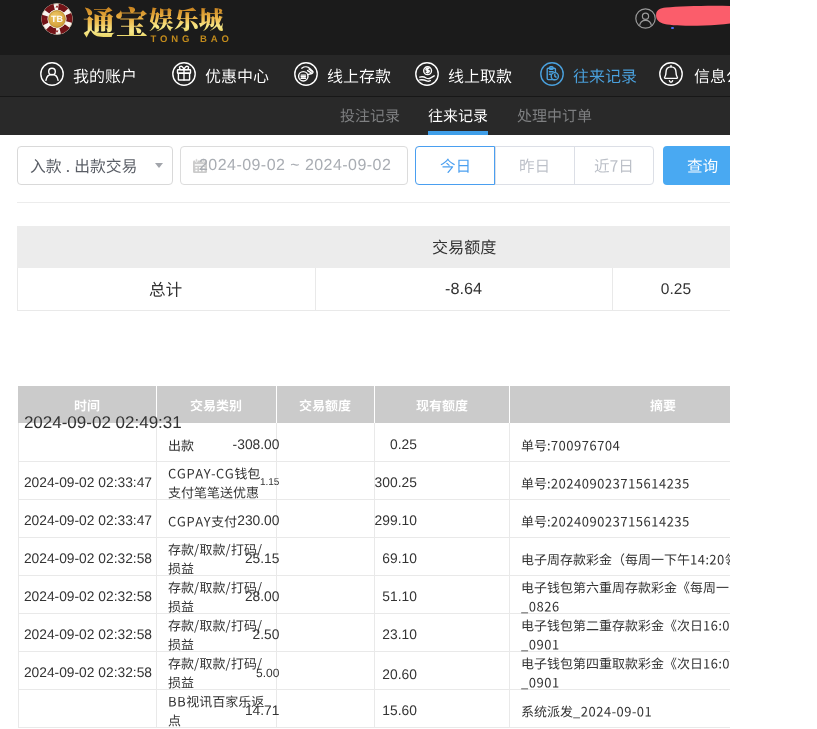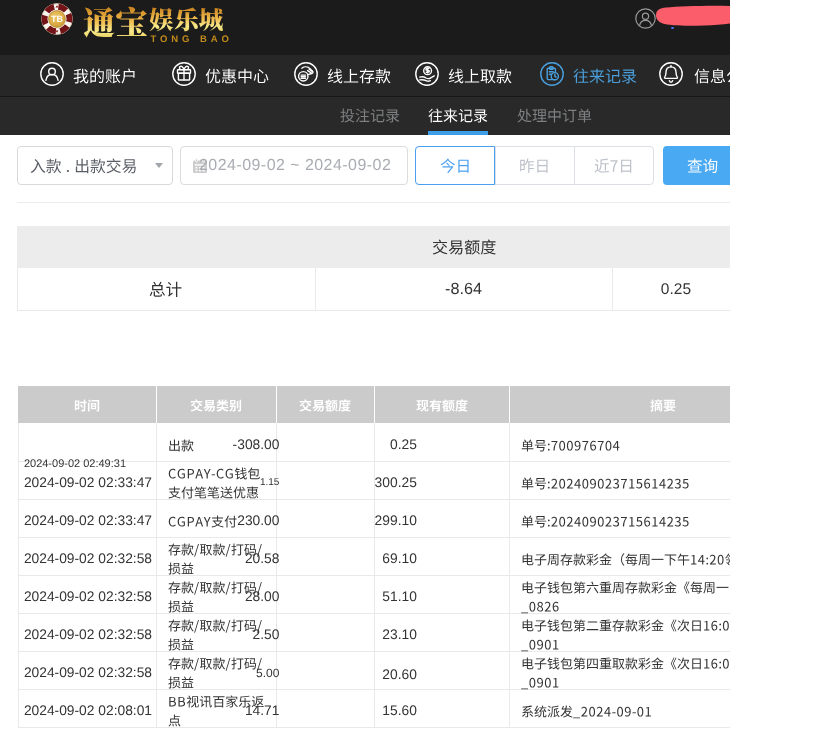--- a/index.html
+++ b/index.html
@@ -401,21 +401,21 @@
     <div class="x" style="left:18px;top:575px;width:799px;height:1px;background:#e9e9e9"></div>
     <div class="x" style="left:18px;top:613px;width:799px;height:1px;background:#e9e9e9"></div>
     <div class="x" style="left:18px;top:651px;width:799px;height:1px;background:#e9e9e9"></div>
     <div class="x" style="left:18px;top:689px;width:799px;height:1px;background:#e9e9e9"></div>
     <div class="x" style="left:18px;top:727px;width:799px;height:1px;background:#e9e9e9"></div>
     <div class="x" style="left:18px;top:423px;width:1px;height:304px;background:#e9e9e9"></div>
     <div class="x" style="left:156px;top:423px;width:1px;height:304px;background:#e9e9e9"></div>
     <div class="x" style="left:276px;top:423px;width:1px;height:304px;background:#e9e9e9"></div>
     <div class="x" style="left:374px;top:423px;width:1px;height:304px;background:#e9e9e9"></div>
     <div class="x" style="left:509px;top:423px;width:1px;height:304px;background:#e9e9e9"></div>
-    <div class="x" style="left:23.9px;top:454px;font-size:11px;color:#333;line-height:20.7px;height:20.7px;white-space:nowrap">2024-09-02 02:49:31</div>
+    <div class="x" style="left:23.9px;top:413px;font-size:17px;color:#333;line-height:20.7px;height:20.7px;white-space:nowrap">2024-09-02 02:49:31</div>
     <svg class="t" style="left:167.5px;top:438.5px" width="26.0" height="13.00" viewBox="0 -880 2000 1000" fill="#333">
       <use href="#r51fa"></use>
       <use href="#r6b3e" x="1000"></use>
     </svg>
     <div class="x" style="right:450.6px;top:434.7px;font-size:13.8px;color:#333;line-height:20.7px;height:20.7px;white-space:nowrap">-308.00</div>
     <div class="x" style="right:313.2px;top:434.7px;font-size:13.8px;color:#333;line-height:20.7px;height:20.7px;white-space:nowrap">0.25</div>
     <svg class="t" style="left:521.0px;top:438.5px" width="99.3" height="13.00" viewBox="0 -880 7642 1000" fill="#333">
       <use href="#r5355"></use>
       <use href="#r53f7" x="1000"></use>
       <use href="#r3a" x="2000"></use>
@@ -520,21 +520,21 @@
       <use href="#r6b3e" x="3419"></use>
       <use href="#r2f" x="4419"></use>
       <use href="#r6253" x="4839"></use>
       <use href="#r7801" x="5839"></use>
       <use href="#r2f" x="6839"></use>
     </svg>
     <svg class="t" style="left:167.5px;top:562.0px" width="26.0" height="13.00" viewBox="0 -880 2000 1000" fill="#333">
       <use href="#r635f"></use>
       <use href="#r76ca" x="1000"></use>
     </svg>
-    <div class="x" style="right:450.6px;top:548.7px;font-size:13.8px;color:#333;line-height:20.7px;height:20.7px;white-space:nowrap">20.58</div>
+    <div class="x" style="right:450.6px;top:548.7px;font-size:13.8px;color:#333;line-height:20.7px;height:20.7px;white-space:nowrap">25.15</div>
     <div class="x" style="right:313.2px;top:548.7px;font-size:13.8px;color:#333;line-height:20.7px;height:20.7px;white-space:nowrap">69.10</div>
     <svg class="t" style="left:521.0px;top:552.5px" width="281.4" height="13.00" viewBox="0 -880 21646 1000" fill="#333">
       <use href="#r7535"></use>
       <use href="#r5b50" x="1000"></use>
       <use href="#r5468" x="2000"></use>
       <use href="#r5b58" x="3000"></use>
       <use href="#r6b3e" x="4000"></use>
       <use href="#r5f69" x="5000"></use>
       <use href="#r91d1" x="6000"></use>
       <use href="#rff08" x="7000"></use>
@@ -699,21 +699,20 @@
       <use href="#r53d6" x="17673"></use>
       <use href="#r300b" x="18673"></use>
     </svg>
     <svg class="t" style="left:521.0px;top:676.0px" width="38.7" height="13.00" viewBox="0 -880 2974 1000" fill="#333">
       <use href="#r5f"></use>
       <use href="#r30" x="598"></use>
       <use href="#r39" x="1192"></use>
       <use href="#r30" x="1786"></use>
       <use href="#r31" x="2380"></use>
     </svg>
-    <div class="x" style="left:23.9px;top:700.7px;font-size:13.8px;color:#333;line-height:20.7px;height:20.7px;white-space:nowrap">2024-09-02 02:08:01</div>
     <svg class="t" style="left:167.5px;top:695.0px" width="96.3" height="13.00" viewBox="0 -880 7406 1000" fill="#333">
       <use href="#r42"></use>
       <use href="#r42" x="703"></use>
       <use href="#r89c6" x="1406"></use>
       <use href="#r8baf" x="2406"></use>
       <use href="#r767e" x="3406"></use>
       <use href="#r5bb6" x="4406"></use>
       <use href="#r4e50" x="5406"></use>
       <use href="#r8fd4" x="6406"></use>
     </svg>

